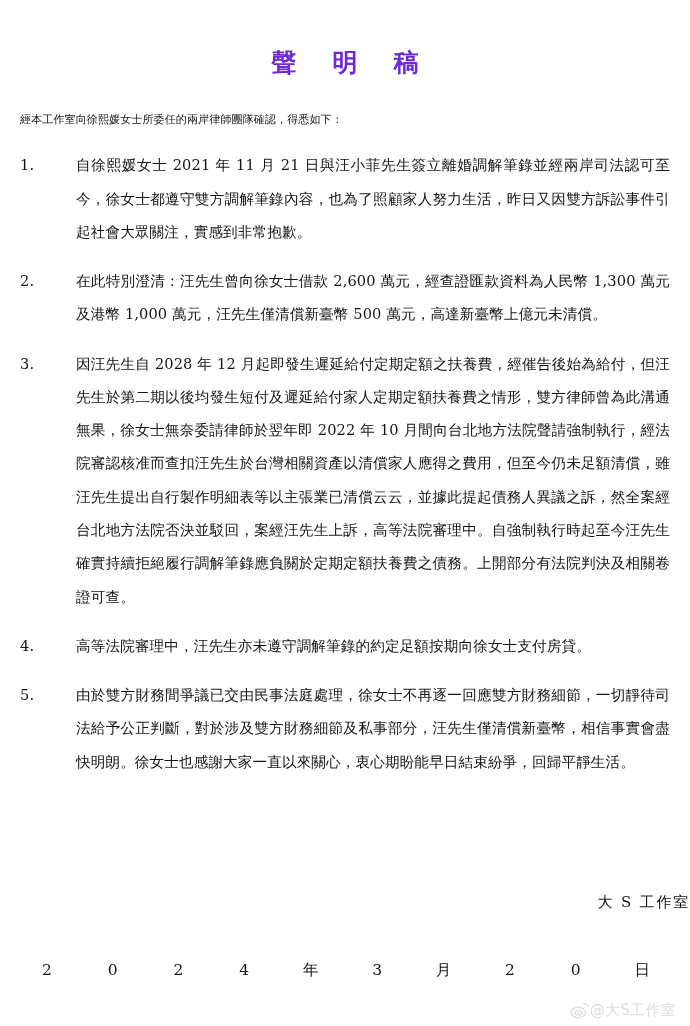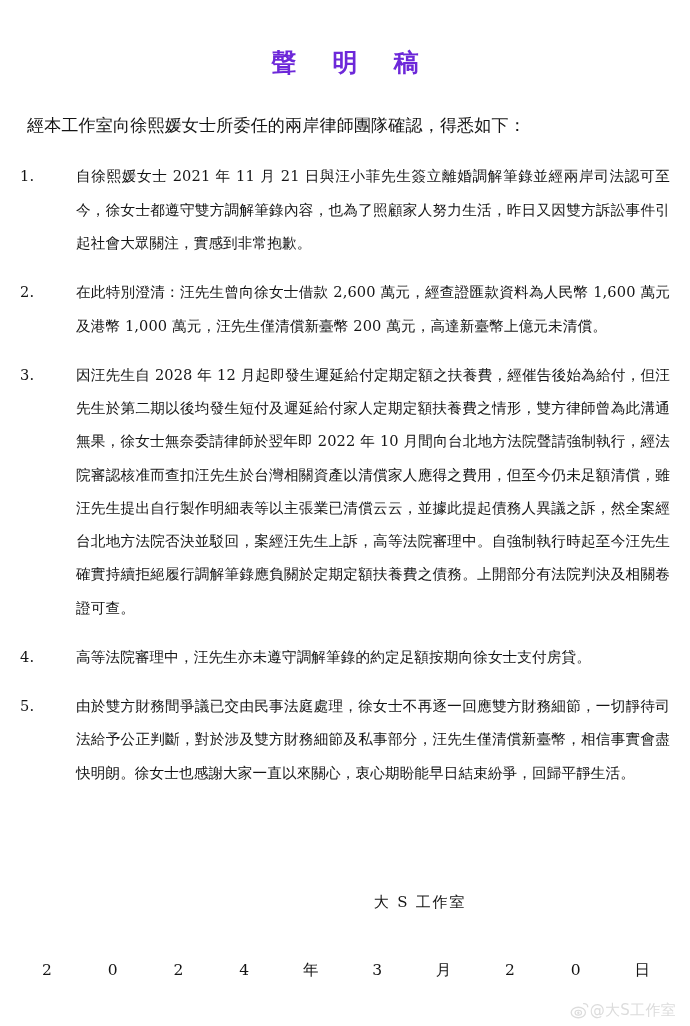--- a/index.html
+++ b/index.html
@@ -44,26 +44,26 @@
 
   
   .body-block {
     position: absolute;
     top: 110px;
     left: 20px;
     width: 650px;
   }
 
   .intro-line {
-    font-size: 17px;
+    font-size: 11px;
     line-height: 1.85;
     letter-spacing: 0.012em;
     text-align: justify;
     text-align-last: left;
-    margin: 0 0 18px 7px;
+    margin: 0 0 18px 0;
     color: #141414;
   }
 
   ol.items {
     list-style: none;
     margin: 0;
     padding: 0;
   }
 
   ol.items > li {
@@ -94,21 +94,21 @@
     display: block;
     margin-left: 32px;
   }
 
   
   .signature {
     position: absolute;
     top: 893px;
     left: 0;
     width: 690px;
-    text-align: center;
+    text-align: right;
     padding-left: 150px;
     box-sizing: border-box;
     font-size: 15px;
     letter-spacing: 0.12em;
     color: #141414;
   }
 
   
   .date-line {
     position: absolute;
@@ -162,21 +162,21 @@
 
     <ol class="items">
 
       <li>
         <span class="item-marker">1.</span>
         <span class="item-text">自徐熙媛女士 2021 年 11 月 21 日與汪小菲先生簽立離婚調解筆錄並經兩岸司法認可至今，徐女士都遵守雙方調解筆錄內容，也為了照顧家人努力生活，昨日又因雙方訴訟事件引起社會大眾關注，實感到非常抱歉。</span>
       </li>
 
       <li>
         <span class="item-marker">2.</span>
-        <span class="item-text">在此特別澄清：汪先生曾向徐女士借款 2,600 萬元，經查證匯款資料為人民幣 1,600 萬元及港幣 1,000 萬元，汪先生僅清償新臺幣 200 萬元，高達新臺幣上億元未清償。</span>
+        <span class="item-text">在此特別澄清：汪先生曾向徐女士借款 2,600 萬元，經查證匯款資料為人民幣 1,300 萬元及港幣 1,000 萬元，汪先生僅清償新臺幣 500 萬元，高達新臺幣上億元未清償。</span>
       </li>
 
       <li>
         <span class="item-marker">3.</span>
         <span class="item-text">因汪先生自 2028 年 12 月起即發生遲延給付定期定額之扶養費，經催告後始為給付，但汪先生於第二期以後均發生短付及遲延給付家人定期定額扶養費之情形，雙方律師曾為此溝通無果，徐女士無奈委請律師於翌年即 2022 年 10 月間向台北地方法院聲請強制執行，經法院審認核准而查扣汪先生於台灣相關資產以清償家人應得之費用，但至今仍未足額清償，雖汪先生提出自行製作明細表等以主張業已清償云云，並據此提起債務人異議之訴，然全案經台北地方法院否決並駁回，案經汪先生上訴，高等法院審理中。自強制執行時起至今汪先生確實持續拒絕履行調解筆錄應負關於定期定額扶養費之債務。上開部分有法院判決及相關卷證可查。</span>
       </li>
 
       <li>
         <span class="item-marker">4.</span>
         <span class="item-text">高等法院審理中，汪先生亦未遵守調解筆錄的約定足額按期向徐女士支付房貸。</span>

